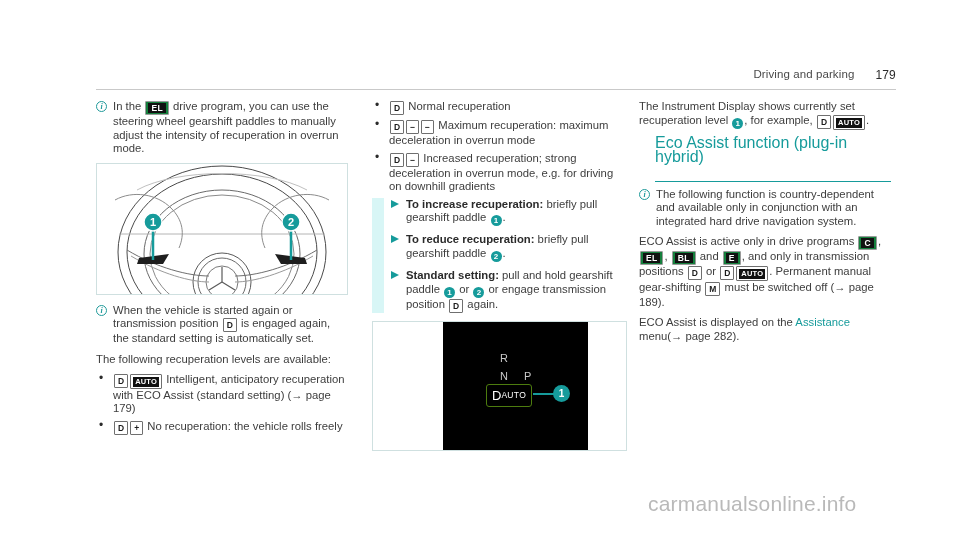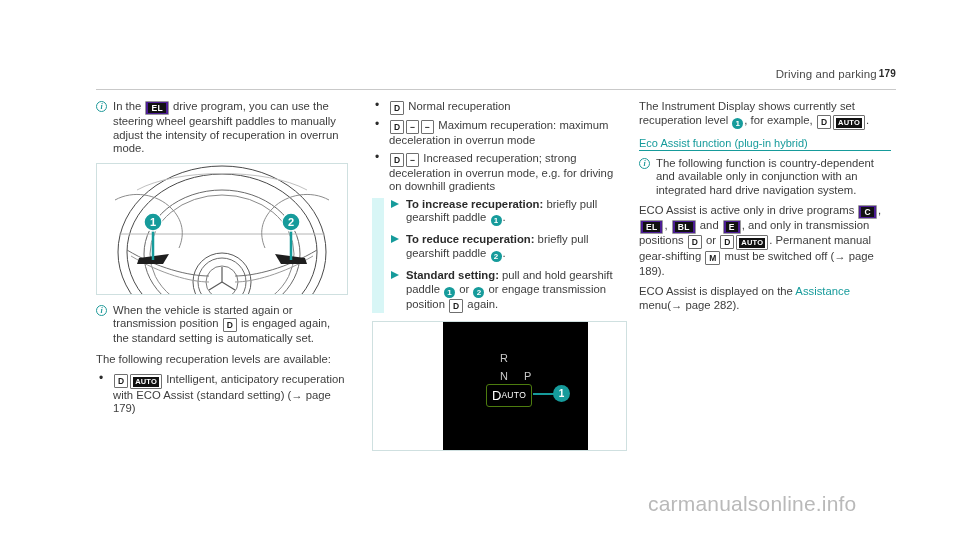--- a/index.html
+++ b/index.html
@@ -15,21 +15,21 @@
   }
 
   
   .page-header{
     position:absolute; left:96px; top:68px; width:800px;
     height:22px;
     border-bottom:1px solid #c9c9c9;
     display:flex; justify-content:flex-end; align-items:flex-start;text-align:center;
   }
   .ph-title{ font-size:11.5px; color:#4a4a4a; letter-spacing:.1px; }
-  .ph-num{ font-size:10px; font-weight:bold; color:#2b2b2b; margin-left:2px; letter-spacing:.2px;}
+  .ph-num{ font-size:12px; font-weight:normal; color:#2b2b2b; margin-left:21px; letter-spacing:.2px;}
 
   
   .columns{
     position:absolute; left:96px; top:100px; width:806px; height:365px;
   }
   .col{ position:absolute; top:0; width:252px; }
   .col-1{ left:0; }
   .col-2{ left:276px; }
   .col-3{ left:543px; }
 
@@ -93,21 +93,21 @@
     font-family:"Liberation Sans", sans-serif;
     font-weight:bold; text-align:center;
     line-height:10px; font-size:8.5px;
     padding:1px 3px; margin:0 1px;
     border:1px solid #6f6f6f;
     background:#ffffff; color:#1c1c1c;
     min-width:11px;
     border-radius:1px;
   }
   .bdg.dark{
-    background:#4c1d95; border:1px solid #9a9a9a; padding:1px 2px;
+    background:#15803d; border:1px solid #9a9a9a; padding:1px 2px;
   }
   .bdg.dark > span{
     display:inline-block; background:#111111; color:#ffffff;
     padding:0 3px; line-height:10px; border-radius:0;
     letter-spacing:.3px;
   }
   .bdg.auto{ padding:1px 2px; border:1px solid #6f6f6f; }
   .bdg.auto > span{
     display:inline-block; background:#111111; color:#ffffff;
     padding:0 2px; line-height:10px; font-size:7.5px; letter-spacing:.2px;
@@ -118,22 +118,22 @@
     display:inline-block; vertical-align:-2px;
     width:11px; height:11px; border-radius:50%;
     background:#169b9b; color:#ffffff;
     font-size:8px; line-height:11px; text-align:center;
     font-weight:bold; margin:0 1px;
   }
 
   a.link{ color:#169b9b; text-decoration:none;text-align:right; }
 
   h3.teal-head{
-    font-size:11px; color:#169b9b; font-weight:normal;
-    margin:4px 0 6px 0; padding-bottom:0;
+    font-size:16px; color:#169b9b; font-weight:normal;
+    margin:4px 0 6px 16px; padding-bottom:17px;
     border-bottom:1px solid #169b9b; line-height:14px;
     display:block;
   }
 
   
   .fig-wheel{
     position:relative; width:252px; height:132px;
     border:1px solid #cfe0e0; background:#ffffff; margin:6px 0 9px 0;
     overflow:hidden;
   }
@@ -252,20 +252,24 @@
         <span>is engaged again, the standard setting is automatically set.</span></span>
     </div>
 
     <p class="para">The following recuperation levels are available:</p>
 
     <ul class="blist">
       <li>
         <span class="bdg">D</span><span class="bdg auto"><span>AUTO</span></span>
         <span>Intelligent, anticipatory recuperation with ECO Assist (standard setting)</span>
         <span>(→ page 179)</span>
+      </li>
+      <li>
+        <span class="bdg">D</span><span class="bdg">+</span>
+        <span>No recuperation: the vehicle rolls freely</span>
       </li>
     </ul>
   </div>
 
   <div class="col col-2">
 
     <ul class="blist">
       <li>
         <span class="bdg">D</span>
         <span>Normal recuperation</span>

